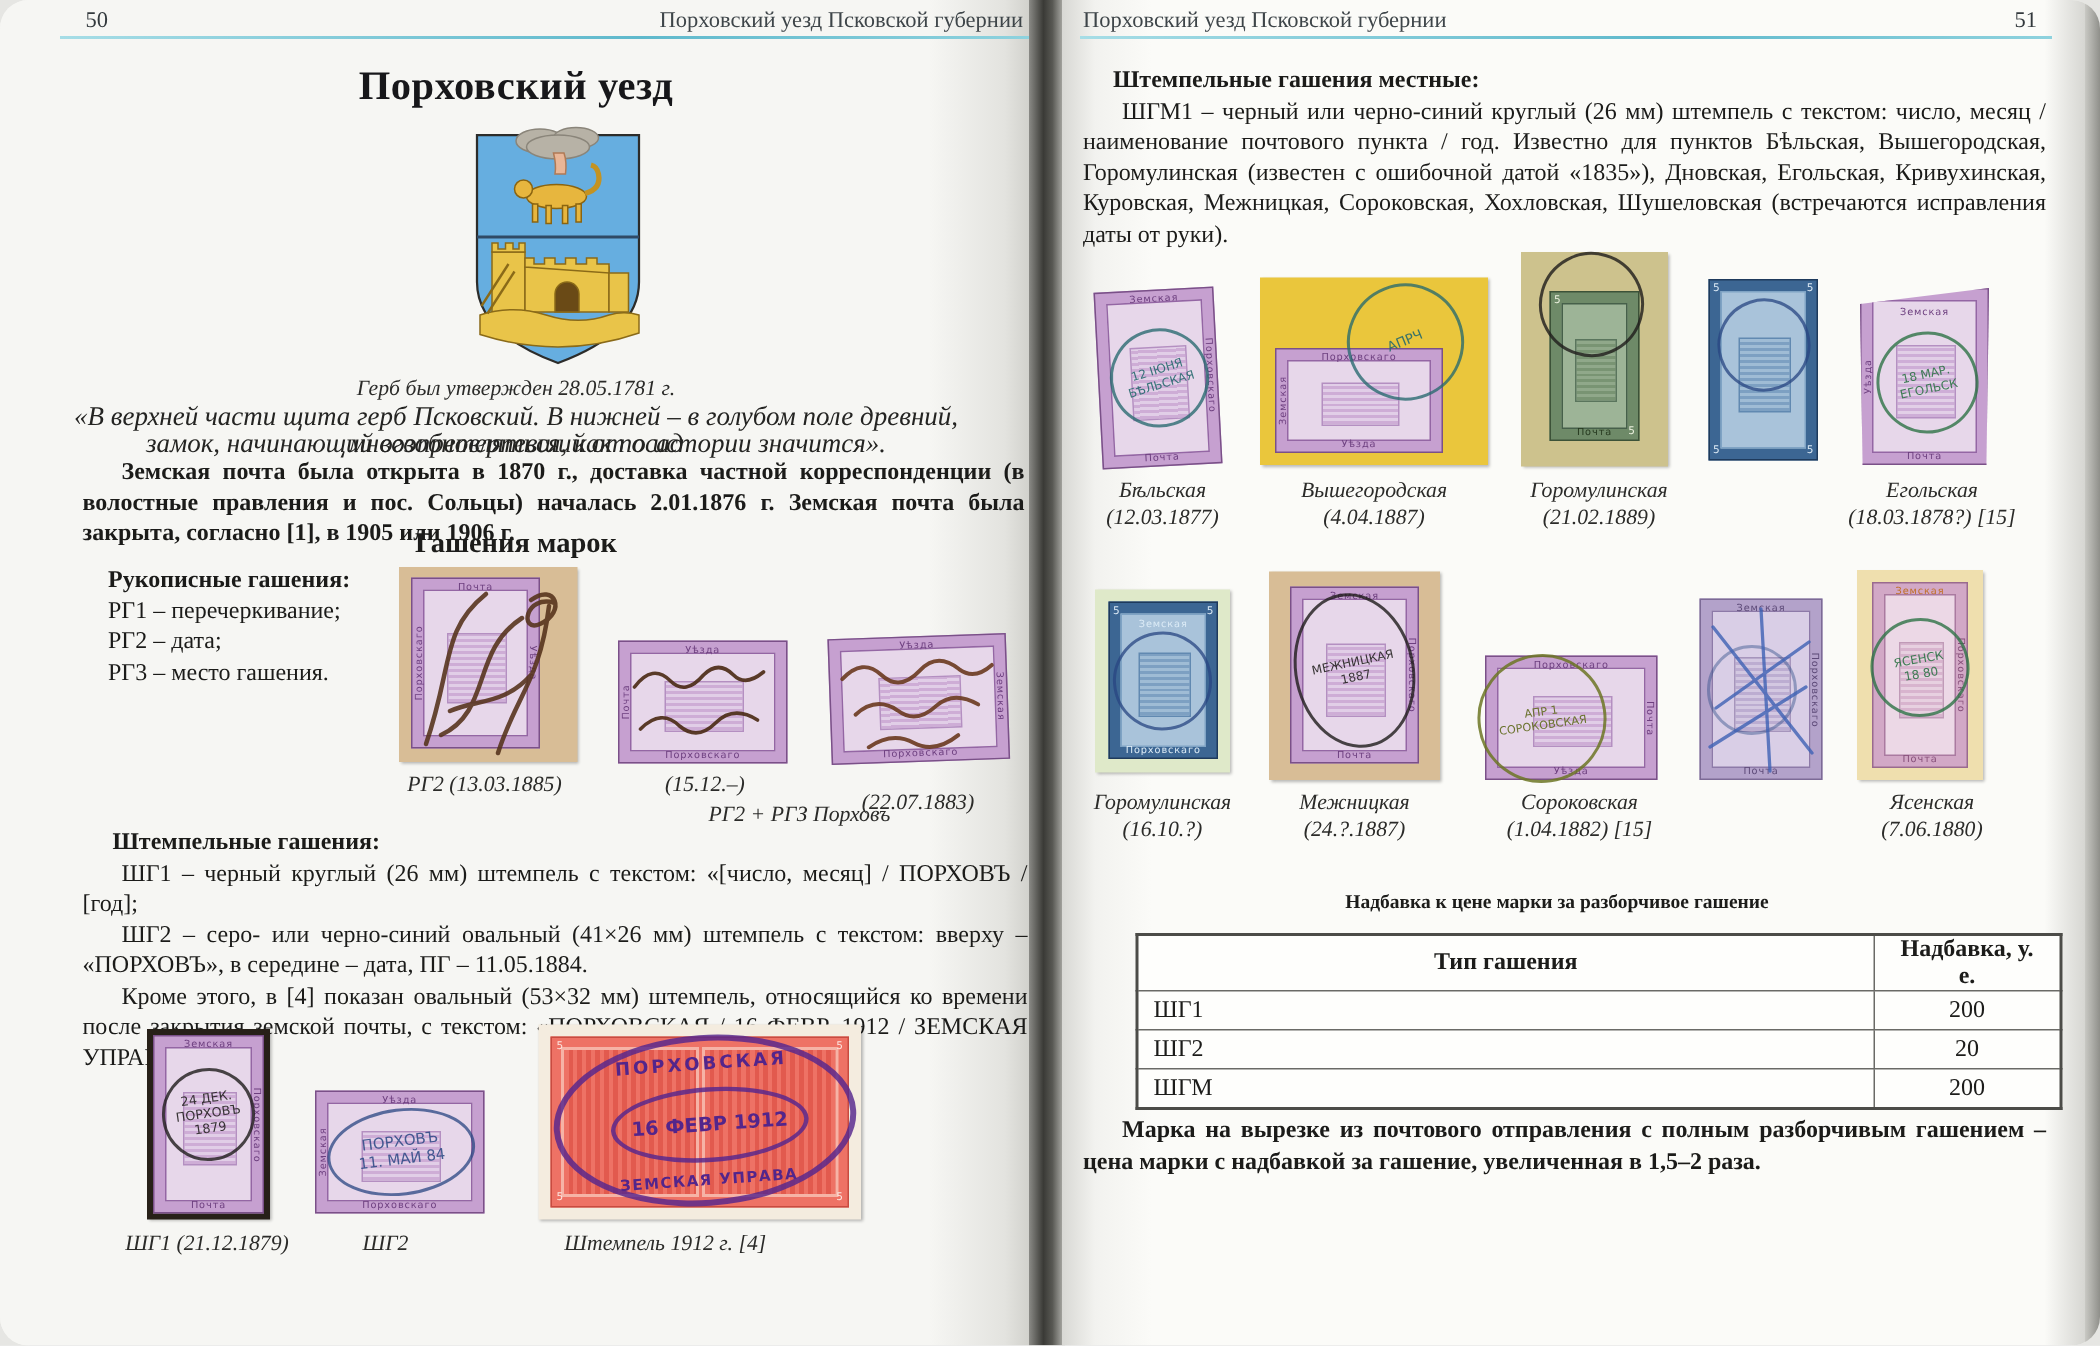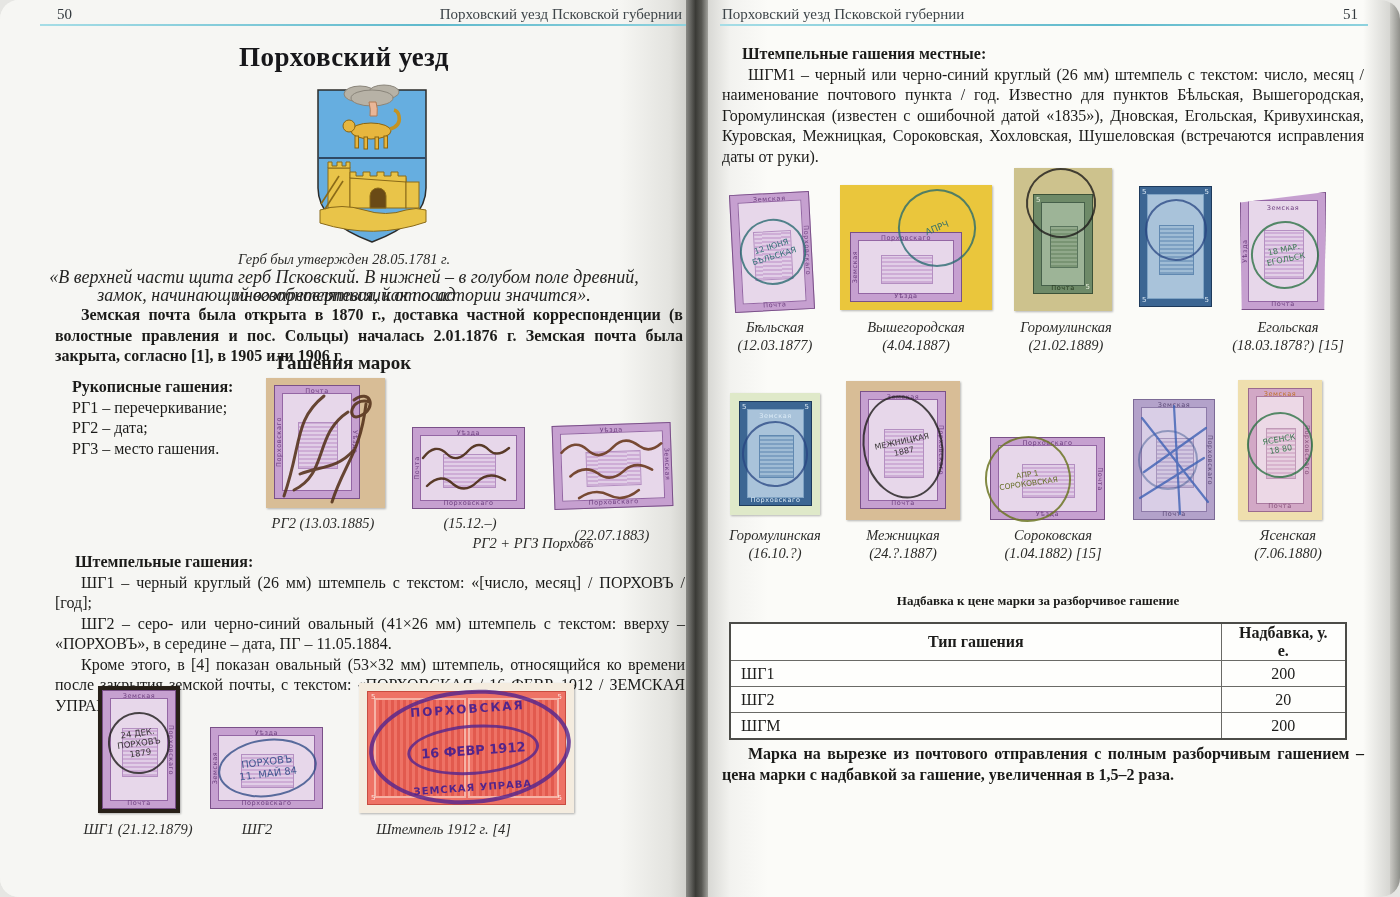--- a/index.html
+++ b/index.html
@@ -79,21 +79,21 @@
   .oval1912{position:absolute;border-radius:50%;border:4px solid rgba(86,38,142,.82);color:#53258b;
             font-family:"DejaVu Sans",sans-serif;transform:rotate(-4deg);}
   .oval1912-in{position:absolute;left:34px;top:31px;width:126px;height:44px;border:3px solid rgba(86,38,142,.82);
             border-radius:50%;display:flex;align-items:center;justify-content:center;font-size:13px;font-weight:bold;}
   .ovaltext-t{position:absolute;top:8px;left:0;width:100%;text-align:center;font-size:12px;font-weight:bold;letter-spacing:2px;}
   .ovaltext-b{position:absolute;bottom:7px;left:0;width:100%;text-align:center;font-size:10px;font-weight:bold;letter-spacing:1px;}
   
   table.ztable{border-collapse:collapse;width:618px;background:#fefefc;}
   table.ztable th,table.ztable td{border:1px solid #6a6a66;font-size:16px;padding:0 10px;height:25px;}
   table.ztable th{height:30px;font-weight:bold;text-align:center;}
-  table.ztable{border:2px solid #4c4c48;}
+  table.ztable{border:2px solid #4c4c48;margin-left:28px;}
   table.ztable td.v{text-align:center;}
 </style>
 </head>
 <body>
 
 <div id="spread">
   <div id="page-left" class="page">
     <div class="abs pagenum" style="left:57px;top:6px;">50</div>
     <div class="abs runhead" style="left:300px;top:6px;width:382px;text-align:right;">Порховский уезд Псковской губернии</div>
     <div class="abs rule" style="left:40px;top:24px;width:646px;"></div>

